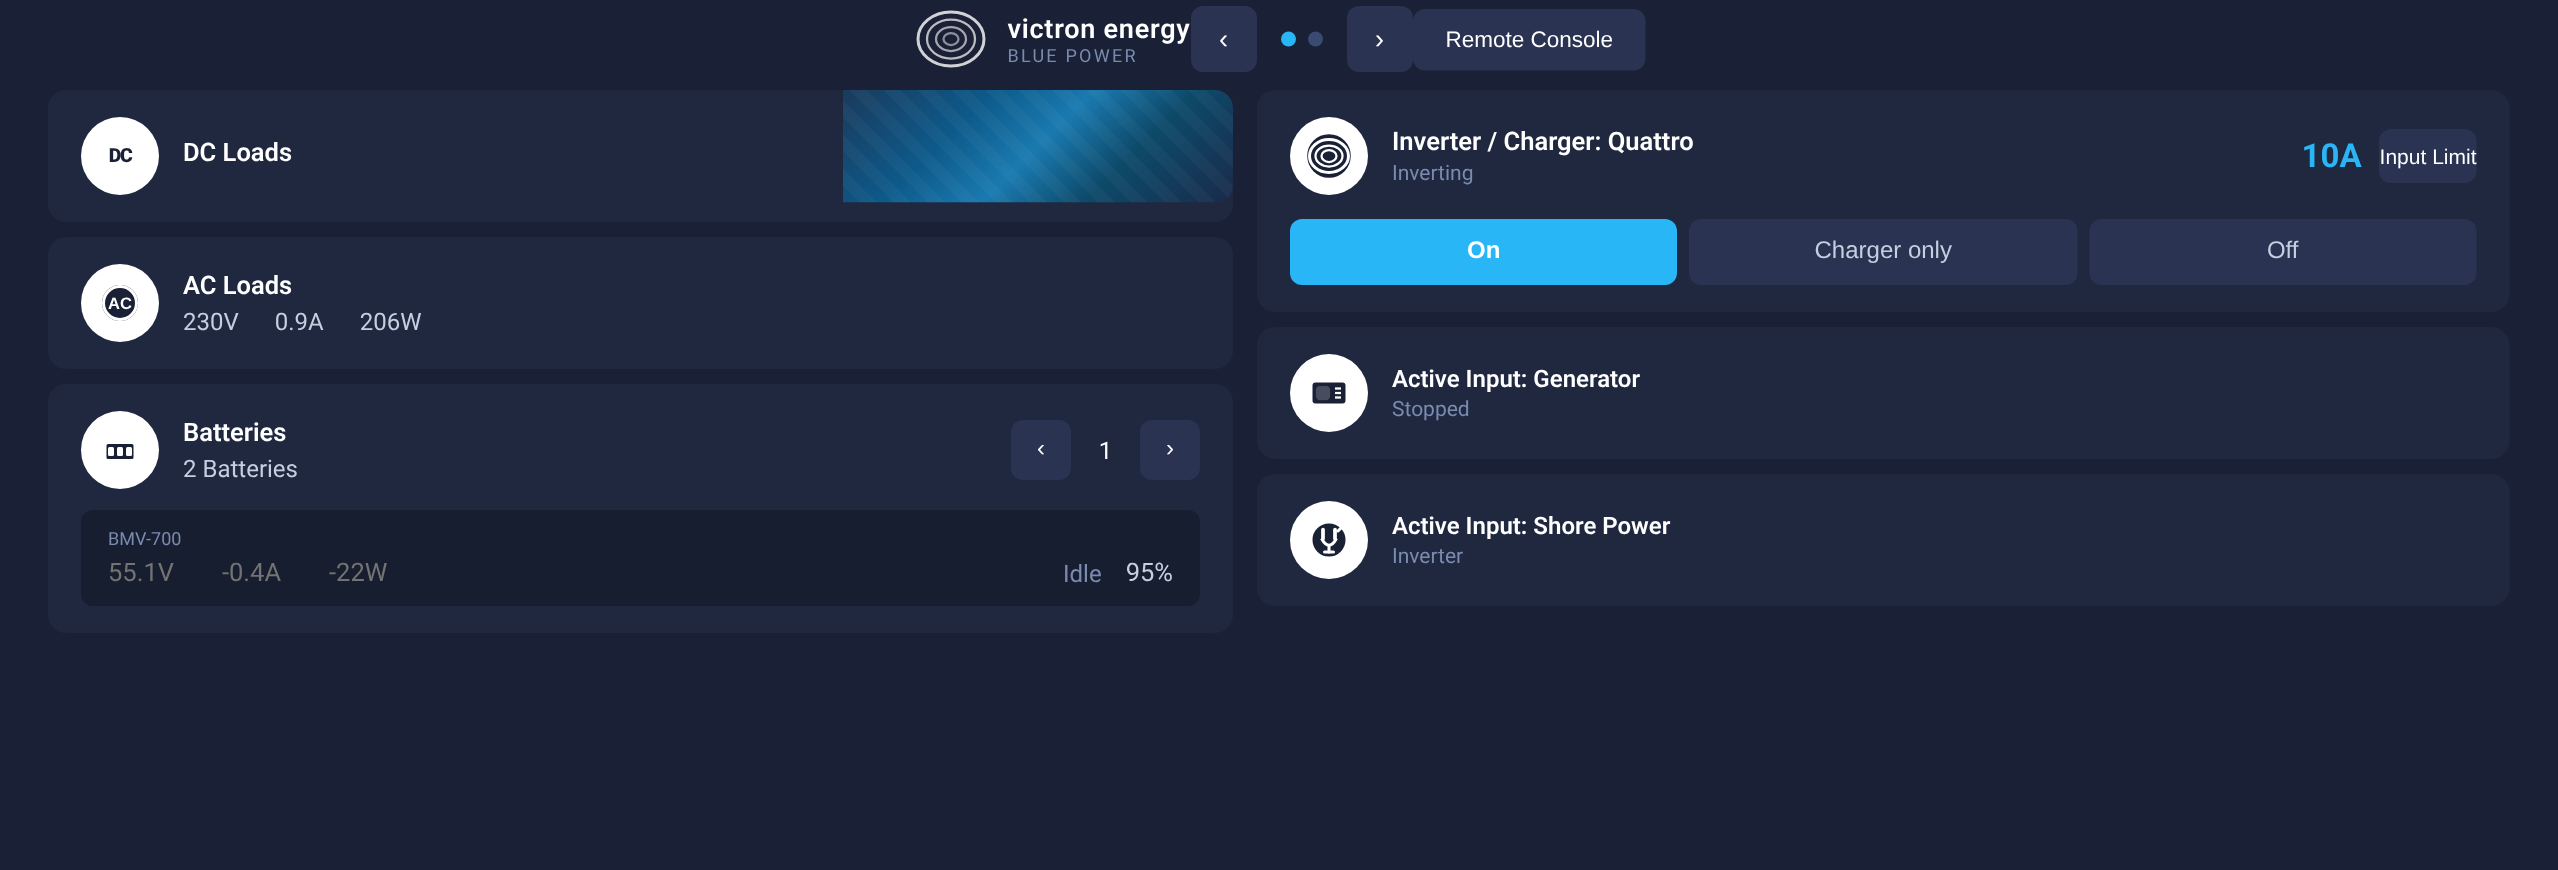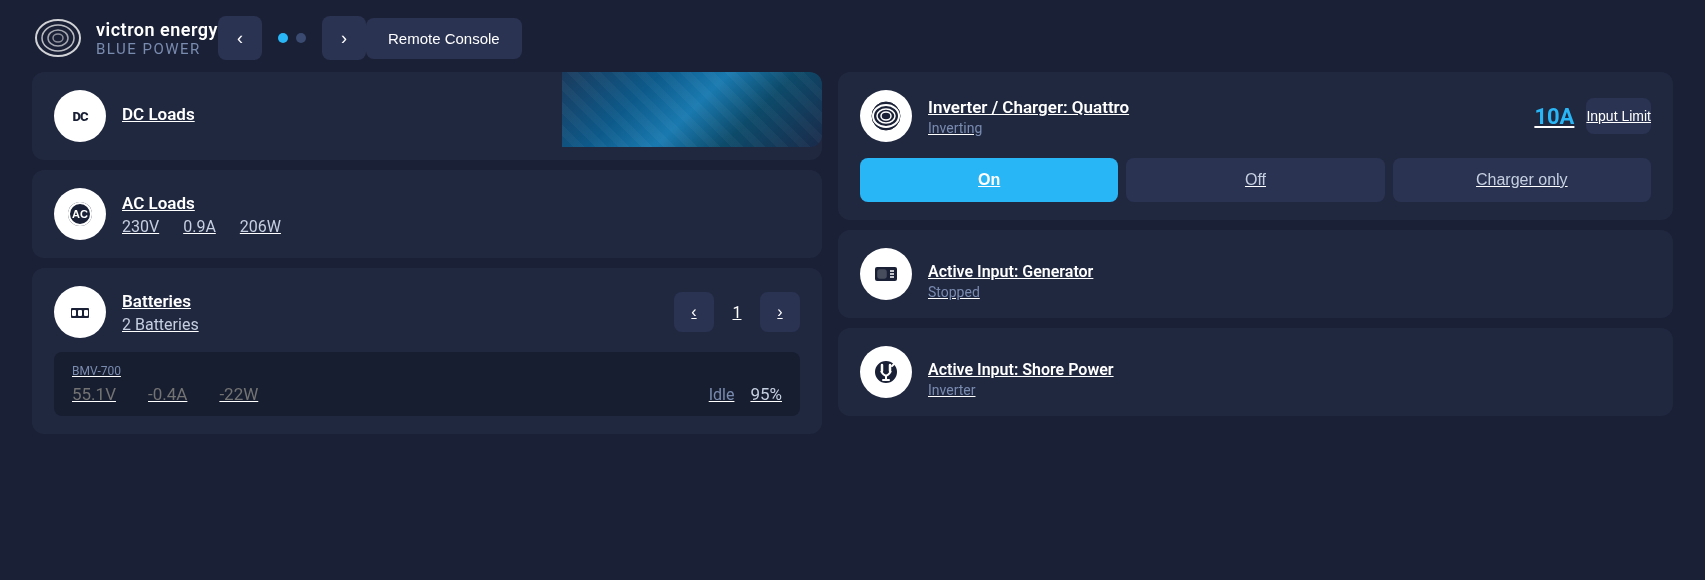--- a/index.html
+++ b/index.html
@@ -9,22 +9,22 @@
       font-family: -apple-system, BlinkMacSystemFont, 'Segoe UI', Roboto, sans-serif;
       color: #ffffff;
       width: 1705px;
       height: 580px;
       overflow: hidden;
     }
 
     .header {
       display: flex;
       align-items: center;
-      justify-content: flex-start;
-      padding: 16px 32px 12px 32px;
+      justify-content: center;
+      padding: 4px 32px 12px 32px;
     }
 
     .logo-area {
       display: flex;
       align-items: center;
       gap: 12px;
     }
 
     .logo-spiral {
       width: 52px;
@@ -37,21 +37,21 @@
     }
 
     .logo-name {
       font-size: 18px;
       font-weight: 600;
       color: #ffffff;
       letter-spacing: 0.5px;
     }
 
     .logo-tagline {
-      font-size: 15px;
+      font-size: 12px;
       color: #7a8bb0;
       letter-spacing: 1.5px;
       text-transform: uppercase;
     }
 
     .nav-controls {
       display: flex;
       align-items: center;
       gap: 8px;
     }
@@ -95,21 +95,20 @@
       padding: 12px 22px;
       border-radius: 8px;
       font-size: 15px;
       cursor: pointer;
     }
 
     .main-content {
       display: flex;
       gap: 16px;
       padding: 0 32px 20px 32px;
-      text-decoration: underline;
     }
 
     
     .left-panel {
       flex: 0 0 790px;
       display: flex;
       flex-direction: column;
       gap: 10px;
     }
 
@@ -365,21 +364,21 @@
     .mode-btn.inactive {
       background: #2a3352;
       color: #c5cfe0;
     }
 
     .input-card {
       background: #202840;
       border-radius: 12px;
       padding: 18px 22px;
       display: flex;
-      align-items: flex-end;
+      align-items: center;
       gap: 16px;
     }
 
     .input-info .input-title {
       font-size: 16px;
       font-weight: 600;
       color: #ffffff;
       margin-bottom: 3px;
     }
 
@@ -515,22 +514,22 @@
           <div class="inverter-title">Inverter / Charger: Quattro</div>
           <div class="inverter-status">Inverting</div>
         </div>
         <div class="inverter-controls">
           <span class="input-limit-value">10A</span>
           <button class="input-limit-btn">Input Limit</button>
         </div>
       </div>
       <div class="mode-buttons">
         <button class="mode-btn active">On</button>
+        <button class="mode-btn inactive">Charger only</button>
         <button class="mode-btn inactive">Off</button>
-        <button class="mode-btn inactive">Charger only</button>
       </div>
     </div>
 
     <div class="input-card">
       <div class="icon-circle">
         <svg width="28" height="28" viewBox="0 0 28 28">
           <rect x="2" y="6" width="24" height="16" rx="3" fill="#1a2035" stroke="#ffffff" stroke-width="2"></rect>
           <rect x="6" y="10" width="8" height="8" rx="2" fill="#ffffff" opacity="0.2" stroke="#ffffff" stroke-width="1.5"></rect>
           <line x1="18" y1="11" x2="22" y2="11" stroke="#ffffff" stroke-width="1.5"></line>
           <line x1="18" y1="14" x2="22" y2="14" stroke="#ffffff" stroke-width="1.5"></line>

